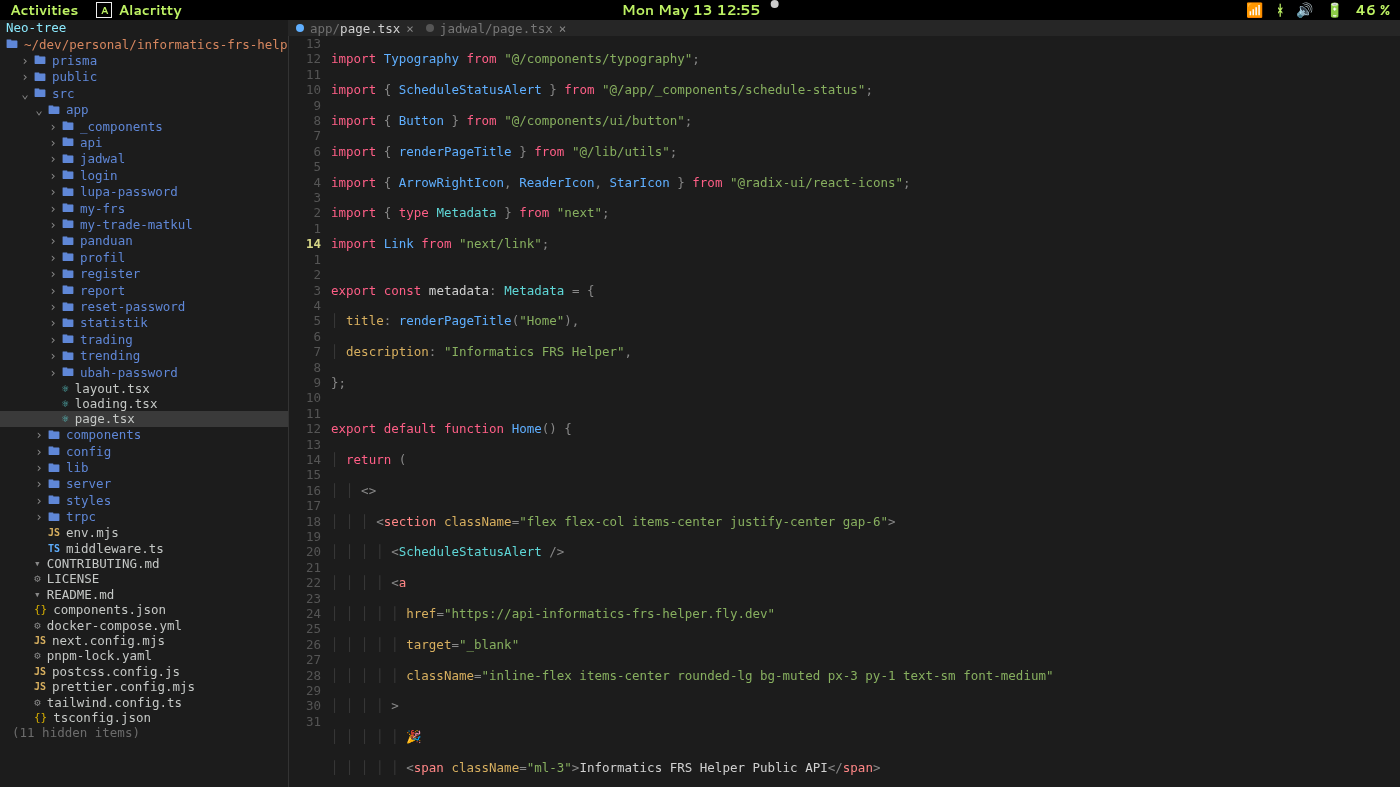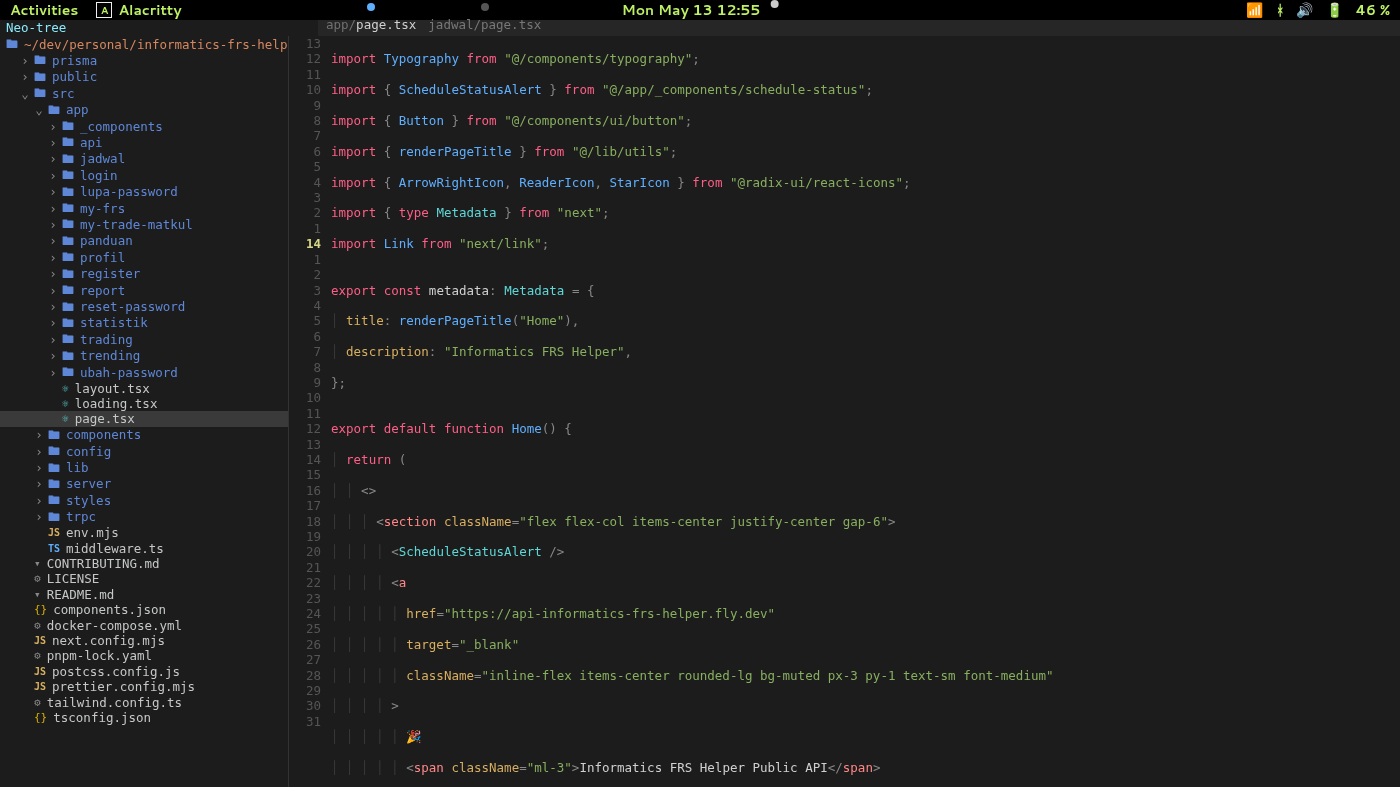--- a/index.html
+++ b/index.html
@@ -38,24 +38,24 @@
 }
 .topbar-center { position: absolute; left: 50%; transform: translateX(-50%); display: flex; align-items: flex-start; gap: 10px; }
 .dot { width: 8px; height: 8px; border-radius: 50%; background: #cccccc; display: inline-block; }
 .topbar-right { display: flex; align-items: center; gap: 12px; }
 .sys-icon { font-size: 14px; }
 
 
 .editor-wrap { flex: 1; display: flex; flex-direction: column; background: #1c1c1c; }
 
 
-.titles-row { display: flex; height: 16px; gap: 30px; }
+.titles-row { display: flex; height: 16px; }
 .tree-title { width: 288px; background: #1c1c1c; color: #8be9fd; padding-left: 6px; font-size: 12.5px; white-space: nowrap; overflow: hidden; }
 .tabs-bar { flex: 1; background: #262626; display: flex; align-items: center; padding-left: 8px; gap: 12px; }
-.tab { display: flex; align-items: center; gap: 6px; font-size: 12.5px; flex-direction: column; }
+.tab { display: flex; align-items: center; gap: 6px; font-size: 12.5px; }
 .tab-active { color: #d0d0d0; }
 .tab-inactive { color: #777; }
 .tab-path-dim { color: #707070; }
 .tab-dot { width: 8px; height: 8px; border-radius: 50%; }
 .tab-dot.active { background: #5fafff; }
 .tab-dot.inactive { background: #555; }
 .tab-close { color: #888; }
 
 
 .main-area { flex: 1; display: flex; overflow: hidden; }
@@ -375,20 +375,21 @@
             <span class="gen-icon">⚙</span>
             <span class="file">tailwind.config.ts</span>
           </div>
           <div class="tree-row tree-indent-1">
             <span class="chev"></span>
             <span class="json-icon">{}</span>
             <span class="file">tsconfig.json</span>
           </div>
         </div>
 
+      <div class="hidden-items">(11 hidden items)</div>
     </div>
 
     <div class="code-pane">
       <div class="gutter" id="gutter">
           <div>13</div>
           <div>12</div>
           <div>11</div>
           <div>10</div>
           <div>9</div>
           <div>8</div>

